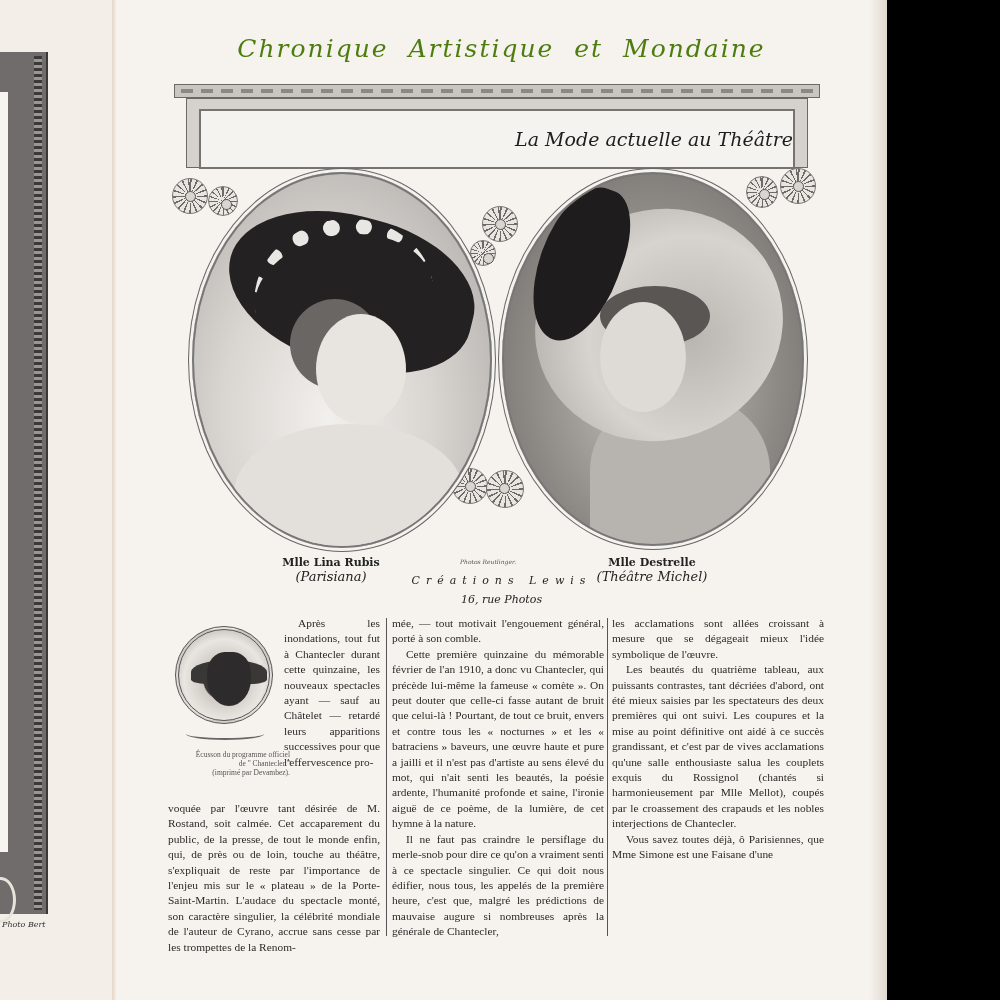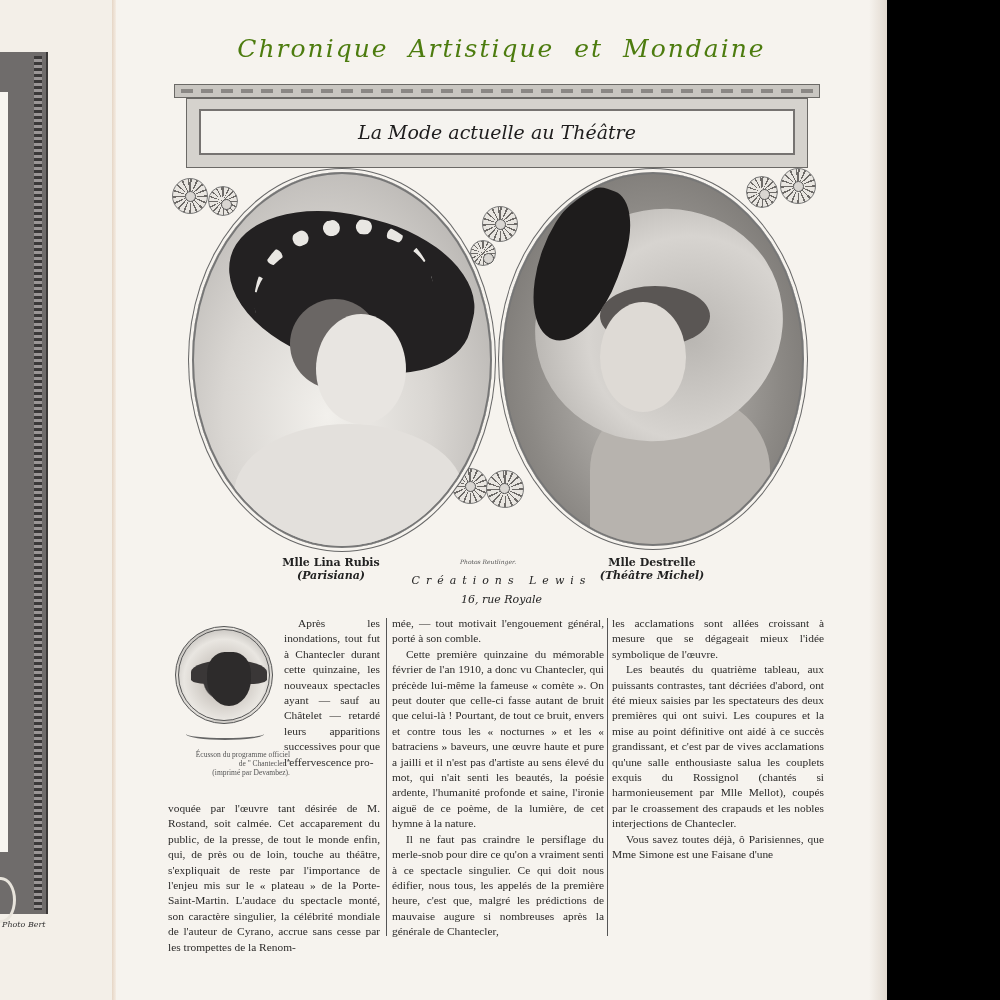--- a/index.html
+++ b/index.html
@@ -10,40 +10,40 @@
   .left-frame .white-panel { position:absolute; left:0; top:40px; width:8px; height:760px; background:#f7f5f0; }
   .left-frame .ring { position:absolute; left:-14px; top:825px; width:24px; height:40px; border:3px solid #e8e4dc; border-radius:50%; }
   .left-caption { position:absolute; left:2px; top:920px; font-size:8px; font-style:italic; color:#333; }
   .gutter { position:absolute; left:112px; top:0; width:4px; height:1000px; background:linear-gradient(90deg,#e6d6c6,#f4ece3); }
   .page { position:absolute; left:116px; top:0; width:771px; height:1000px; background:#f6f3ee; }
   .right-shade { position:absolute; right:0; top:0; width:18px; height:100%; background:linear-gradient(90deg,rgba(0,0,0,0),rgba(200,185,170,0.45)); }
   .main-title { position:absolute; left:0; top:34px; width:771px; text-align:center; font-family:"DejaVu Serif", serif; font-style:italic; font-size:25px; letter-spacing:2px; word-spacing:10px; color:#4d7c0f; }
   .cornice { position:absolute; left:58px; top:84px; width:646px; height:14px; background:#c9c6c1; border:1px solid #6b6966; box-sizing:border-box; }
   .cornice .garland { position:absolute; left:6px; right:6px; top:4px; height:4px; background:repeating-linear-gradient(90deg,#8a8784 0 12px,transparent 12px 20px); }
   .banner { position:absolute; left:70px; top:98px; width:622px; height:70px; background:#d5d2cd; border:1px solid #6b6966; box-sizing:border-box; }
-  .banner-inner { position:absolute; left:12px; top:10px; right:12px; height:46px; background:#f5f3ef; border:2px solid #767371; box-sizing:border-box; display:flex; align-items:center; justify-content:center; }
+  .banner-inner { position:absolute; left:12px; top:10px; right:12px; height:60px; background:#f5f3ef; border:2px solid #767371; box-sizing:border-box; display:flex; align-items:center; justify-content:flex-end; }
   .banner-text { font-family:"DejaVu Serif", serif; font-style:italic; font-size:19px; color:#1e1d1d; }
   .oval { position:absolute; border-radius:50%; border:2px solid #777; box-shadow:0 0 0 3px #f6f3ee, 0 0 0 4px #666; overflow:hidden; }
   .oval-left { left:76px; top:172px; width:296px; height:372px; background:radial-gradient(ellipse at 45% 65%, #f2f0ec 0%, #d9d6d2 45%, #a8a5a2 100%); }
   .oval-right { left:386px; top:172px; width:298px; height:370px; background:radial-gradient(ellipse at 50% 55%, #c8c5c1 0%, #8c8985 60%, #6b6865 100%); }
   .hat-left { position:absolute; left:32px; top:42px; width:250px; height:150px; background:#232122; border-radius:50% 50% 45% 55%; transform:rotate(14deg); }
   .flowers-left { position:absolute; left:60px; top:45px; width:180px; height:140px; border-top:16px dotted #e9e7e3; border-radius:50%; transform:rotate(-10deg); }
   .face-left { position:absolute; left:122px; top:140px; width:90px; height:110px; background:#e8e5e1; border-radius:50%; }
   .hair-left { position:absolute; left:96px; top:125px; width:90px; height:90px; background:#6a6664; border-radius:50%; }
   .shoulders-left { position:absolute; left:40px; top:250px; width:230px; height:140px; background:#e3e0dc; border-radius:50% 50% 0 0; }
   .hat-right { position:absolute; left:30px; top:36px; width:250px; height:230px; background:radial-gradient(circle at 60% 60%, #b9b6b2 0%, #d7d4d0 50%, #a29f9b 100%); border-radius:50%; transform:rotate(-20deg); }
   .plume-right { position:absolute; left:36px; top:10px; width:80px; height:160px; background:#1e1c1c; border-radius:50% 40% 50% 50%; transform:rotate(20deg); }
   .face-right { position:absolute; left:96px; top:128px; width:86px; height:110px; background:#dedad5; border-radius:50%; }
   .hair-right { position:absolute; left:96px; top:112px; width:110px; height:60px; background:#5a5654; border-radius:50%; }
   .dress-right { position:absolute; left:86px; top:220px; width:180px; height:170px; background:#b7b3ae; border-radius:45% 45% 0 0; }
   .flower { position:absolute; width:34px; height:34px; border-radius:50%; background:repeating-conic-gradient(#6d6a67 0 6deg, #e9e6e1 6deg 22deg); border:1px solid #777; }
   .flower::after { content:""; position:absolute; left:12px; top:12px; width:9px; height:9px; background:#d9d6d2; border:1px solid #555; border-radius:50%; }
   .cap { position:absolute; text-align:center; color:#222; }
   .cap-name { font-family:"DejaVu Serif", serif; font-size:11px; font-weight:bold; }
-  .cap-sub { font-family:"DejaVu Serif", serif; font-size:11px; font-style:italic;font-weight:bold; }
+  .cap-sub { font-family:"DejaVu Serif", serif; font-size:13px; font-style:italic; }
   .photo-credit { position:absolute; left:344px; top:558px; font-size:6px; color:#555; font-style:italic; }
   .creation { position:absolute; left:0; top:574px; width:771px; text-align:center; font-family:"DejaVu Serif", serif; font-style:italic; font-size:11px; letter-spacing:6px; color:#222; }
   .address { position:absolute; left:0; top:593px; width:771px; text-align:center; font-family:"DejaVu Serif", serif; font-style:italic; font-size:11px; color:#222; }
   .col { position:absolute; font-family:"Liberation Serif", serif; font-size:11.4px; line-height:15.4px; color:#2b2a29; text-align:justify; }
   .col p { margin:0; text-indent:14px; }
   .col p.noindent { text-indent:0; }
   .col-1 { left:52px; top:616px; width:212px; }
   .col-2 { left:276px; top:616px; width:212px; }
   .col-3 { left:496px; top:616px; width:212px; }
   .rule { position:absolute; top:618px; width:1px; height:318px; background:#555; }
@@ -110,21 +110,21 @@
     <div class="cap-name">Mlle Lina Rubis</div>
     <div class="cap-sub">(Parisiana)</div>
   </div>
   <div class="photo-credit">Photos Reutlinger.</div>
   <div class="cap" style="left:466px;top:556px;width:140px;">
     <div class="cap-name">Mlle Destrelle</div>
     <div class="cap-sub">(Théâtre Michel)</div>
   </div>
 
   <div class="creation">Créations Lewis</div>
-  <div class="address">16, rue Royale</div>
+  <div class="address">16, rue Photos</div>
 
   <div class="rule" style="left:270px;"></div>
   <div class="rule" style="left:491px;"></div>
 
   <div class="emblem-block">
     <div class="emblem">
       <div class="emblem-wings"></div>
       <div class="emblem-bird"></div>
     </div>
     <div class="emblem-scroll"></div>

